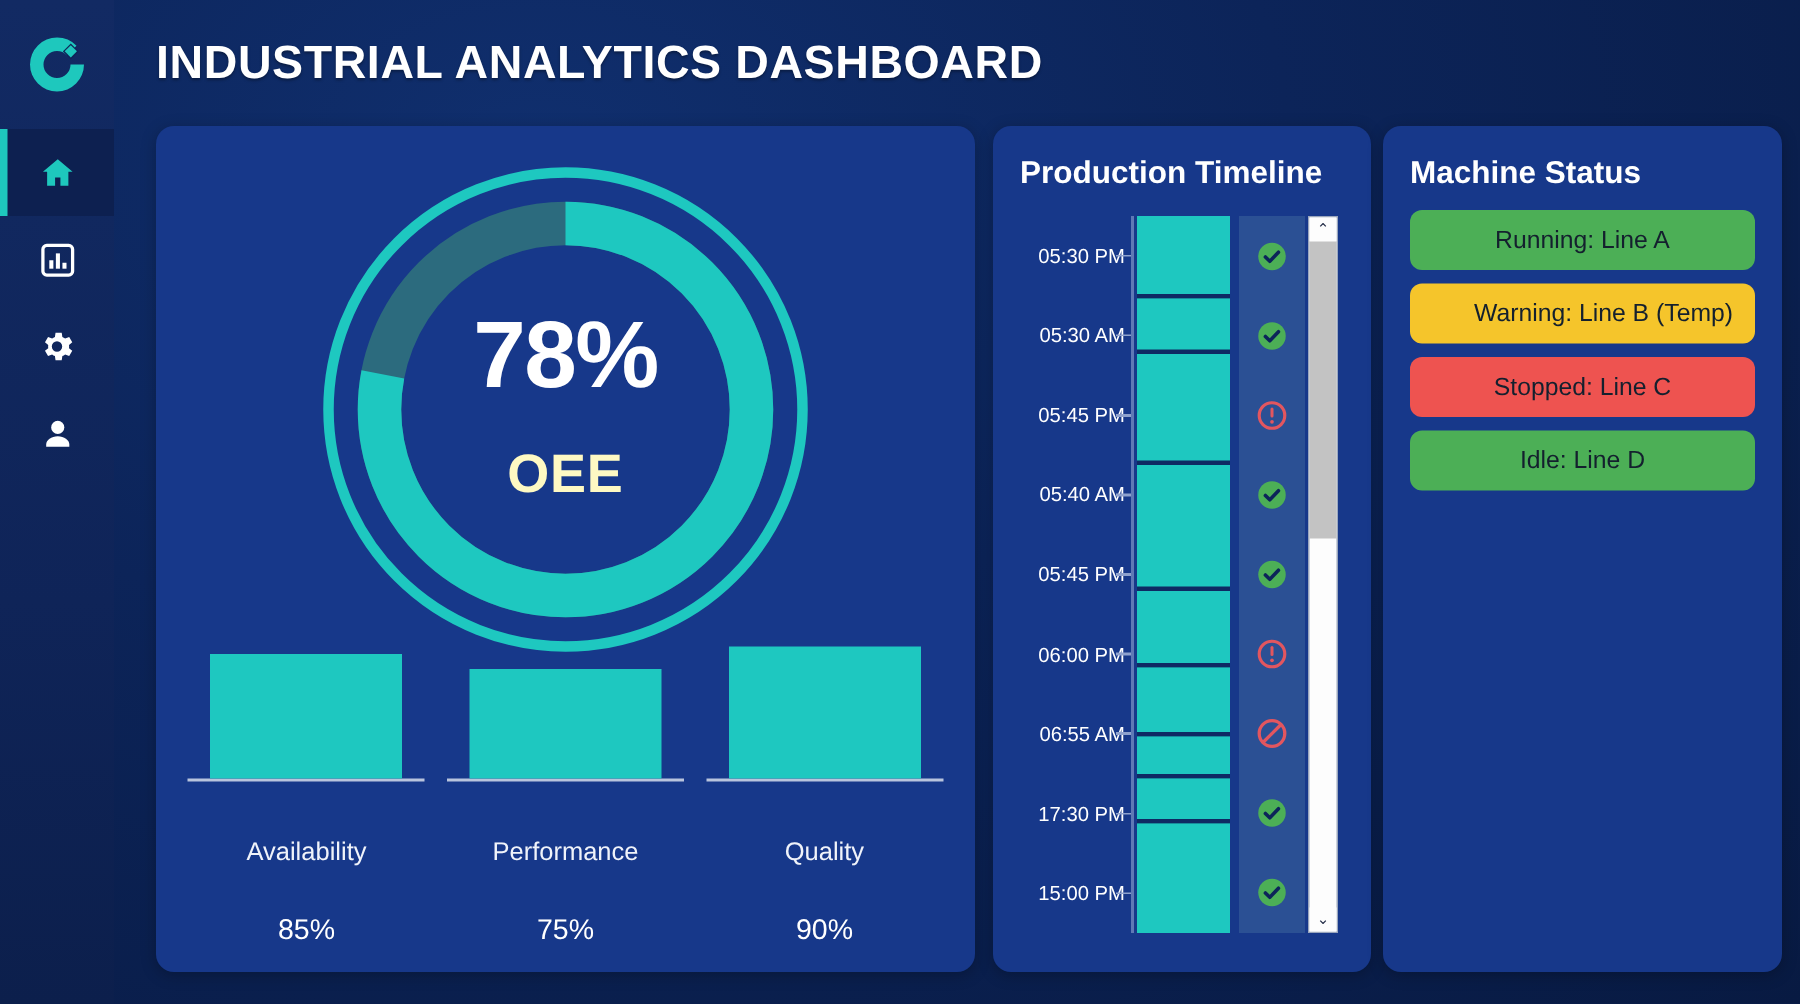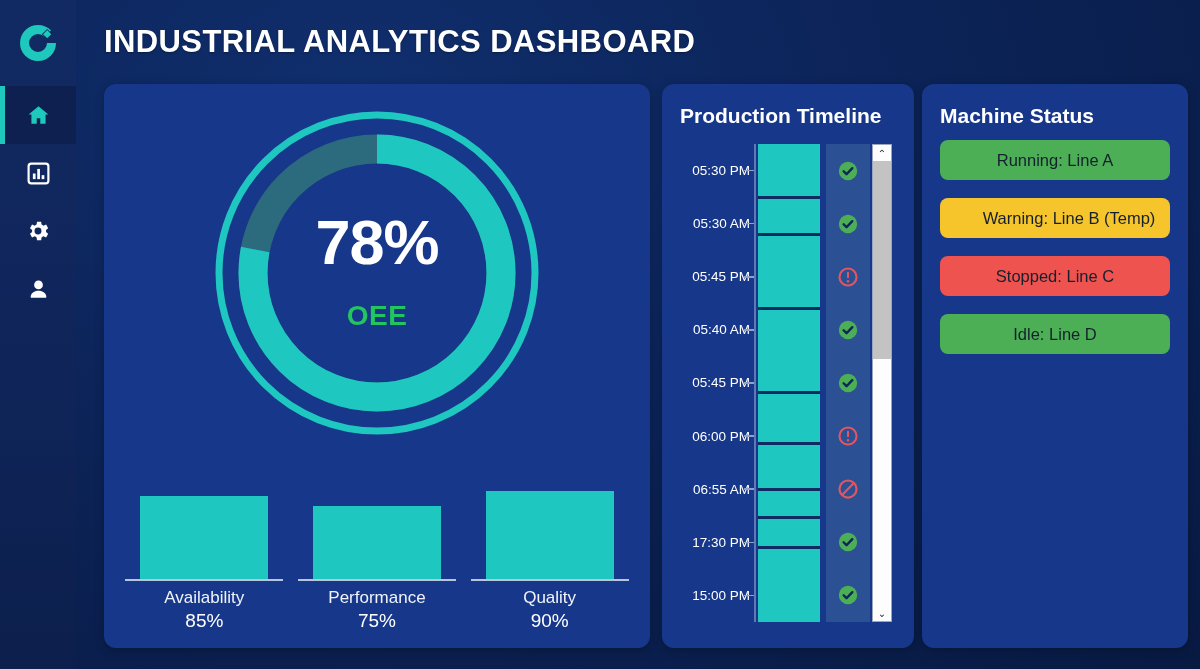--- a/index.html
+++ b/index.html
@@ -77,33 +77,33 @@
     display: flex; flex-direction: column;
     align-items: center; justify-content: center;
     pointer-events: none;
     gap: 24px;
   }
   #donut-value {
     font-size: 63px; font-weight: bold; color: #ffffff; line-height: 1;
     letter-spacing: -1px;
   }
   #donut-label {
-    font-size: 28px; font-weight: bold; color: #22c55e; line-height: 1.3;
+    font-size: 36px; font-weight: bold; color: #fef9c3; line-height: 1.3;
     letter-spacing: 0.5px;
   }
 
   
   #bars {
     position: absolute; left: 14px; bottom: 16px;
     width: 518px; height: 170px;
     display: flex; justify-content: space-around; align-items: flex-end;
   }
   .bar-col {
     width: 158px;
-    display: flex; flex-direction: column; align-items: center;
+    display: flex; flex-direction: column; align-items: center; gap: 30px;
   }
   .bar-plot {
     width: 100%; height: 100px;
     display: flex; align-items: flex-end; justify-content: center;
     border-bottom: 2px solid #b9c4dd;
   }
   .bar-rect { width: 128px; background: #1ec8c0; }
   .bar-name {
     margin-top: 7px;
     font-size: 17px; color: #f0f3fa;
@@ -175,21 +175,21 @@
   #sb-thumb {
     position: absolute; left: 0; top: 16px;
     width: 18px; height: 198px;
     background: #c3c3c3;
   }
 
   
   #machine-list {
     position: absolute; left: 18px; top: 56px;
     width: 230px;
-    display: flex; flex-direction: column; gap: 18px;
+    display: flex; flex-direction: column; gap: 9px;
   }
   .pill {
     height: 40px; border-radius: 8px;
     display: flex; align-items: center; justify-content: center;
     font-size: 16.5px; color: #14202e;
   }
 </style>
 </head>
 <body>
 

